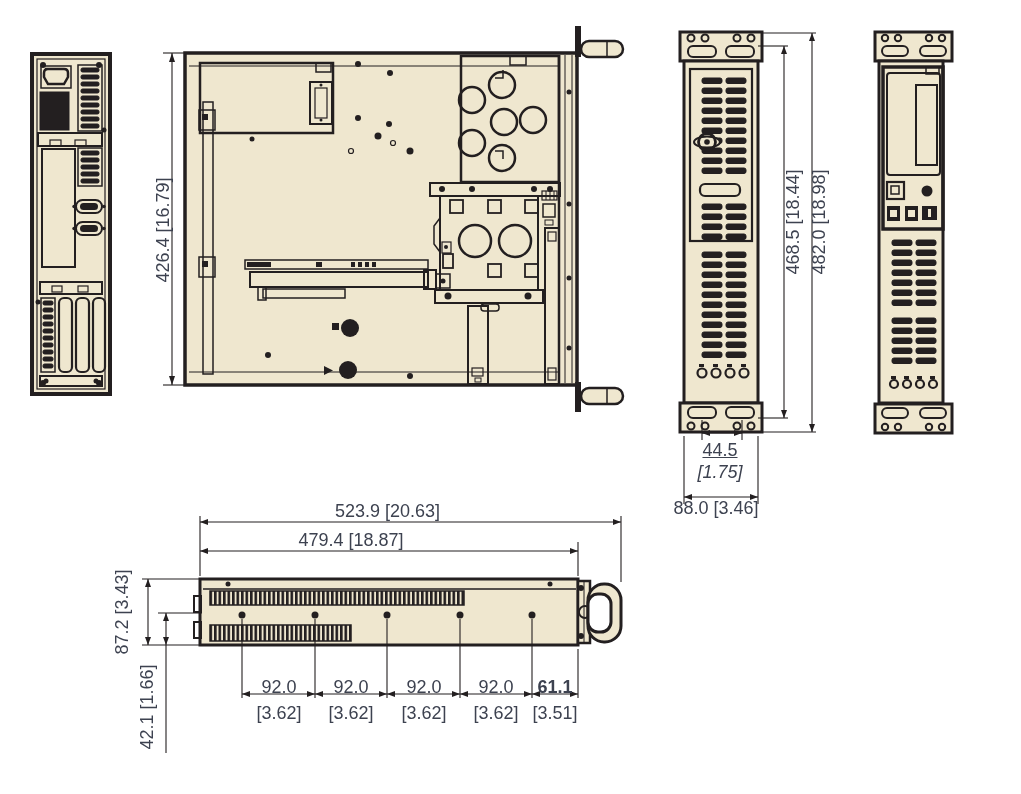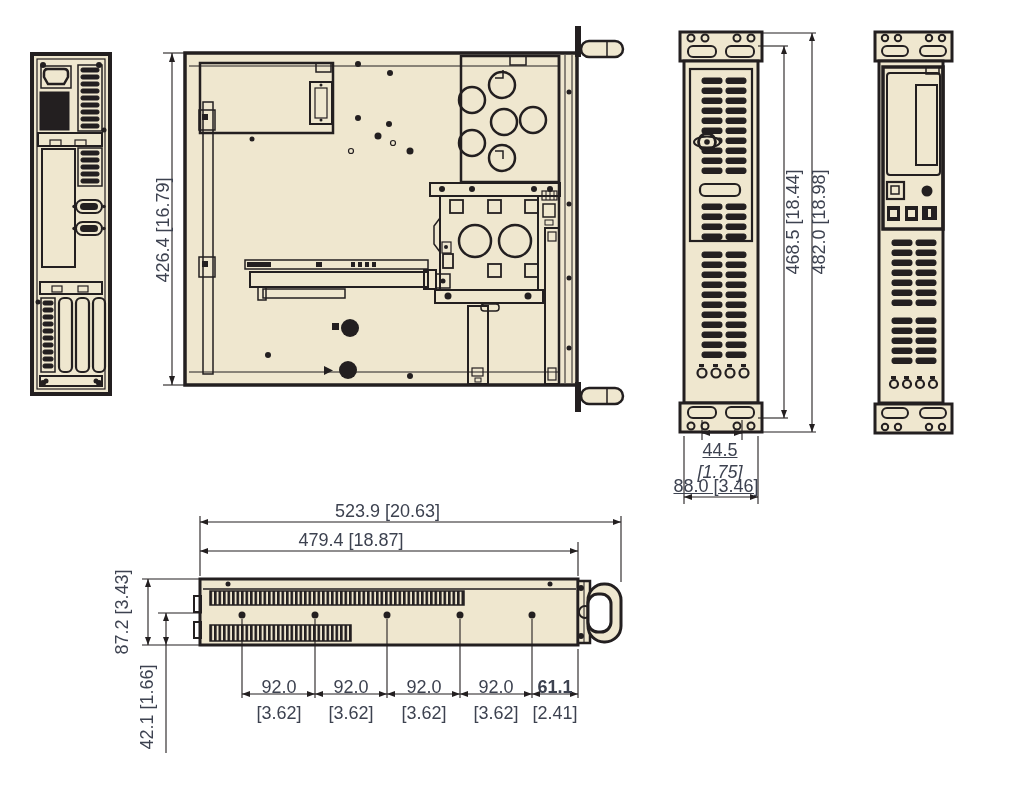--- a/index.html
+++ b/index.html
@@ -542,32 +542,32 @@
       </g>
     </g>
   </svg>
 
   <div class="dim dim-v" style="left:93px;top:220px;width:140px;">426.4 [16.79]</div>
 
   <div class="dim dim-v" style="left:718px;top:212px;width:150px;">468.5 [18.44]</div>
   <div class="dim dim-v" style="left:744px;top:212px;width:150px;">482.0 [18.98]</div>
   <div class="dim" style="left:685px;top:440px;width:70px;text-decoration:underline;">44.5</div>
   <div class="dim" style="left:685px;top:462px;width:70px;font-style:italic;">[1.75]</div>
-  <div class="dim" style="left:651px;top:476px;width:130px;text-decoration:underline;">88.0 [3.46]</div>
+  <div class="dim" style="left:651px;top:498px;width:130px;">88.0 [3.46]</div>
 
   <div class="dim" style="left:290px;top:501px;width:150px;text-align:right;">523.9 [20.63]</div>
   <div class="dim" style="left:276px;top:530px;width:150px;">479.4 [18.87]</div>
   <div class="dim dim-v" style="left:62px;top:602px;width:120px;">87.2 [3.43]</div>
   <div class="dim dim-v" style="left:87px;top:697px;width:120px;">42.1 [1.66]</div>
 
   <div class="dim" style="left:249px;top:677px;width:60px;">92.0</div>
   <div class="dim" style="left:321px;top:677px;width:60px;">92.0</div>
   <div class="dim" style="left:394px;top:677px;width:60px;">92.0</div>
   <div class="dim" style="left:466px;top:677px;width:60px;">92.0</div>
   <div class="dim" style="left:525px;top:677px;width:60px;font-weight:bold;">61.1</div>
 
   <div class="dim" style="left:249px;top:703px;width:60px;">[3.62]</div>
   <div class="dim" style="left:321px;top:703px;width:60px;">[3.62]</div>
   <div class="dim" style="left:394px;top:703px;width:60px;">[3.62]</div>
   <div class="dim" style="left:466px;top:703px;width:60px;">[3.62]</div>
-  <div class="dim" style="left:525px;top:703px;width:60px;">[2.41]</div>
+  <div class="dim" style="left:525px;top:703px;width:60px;">[3.51]</div>
 
 </div>
 
 </body></html>

